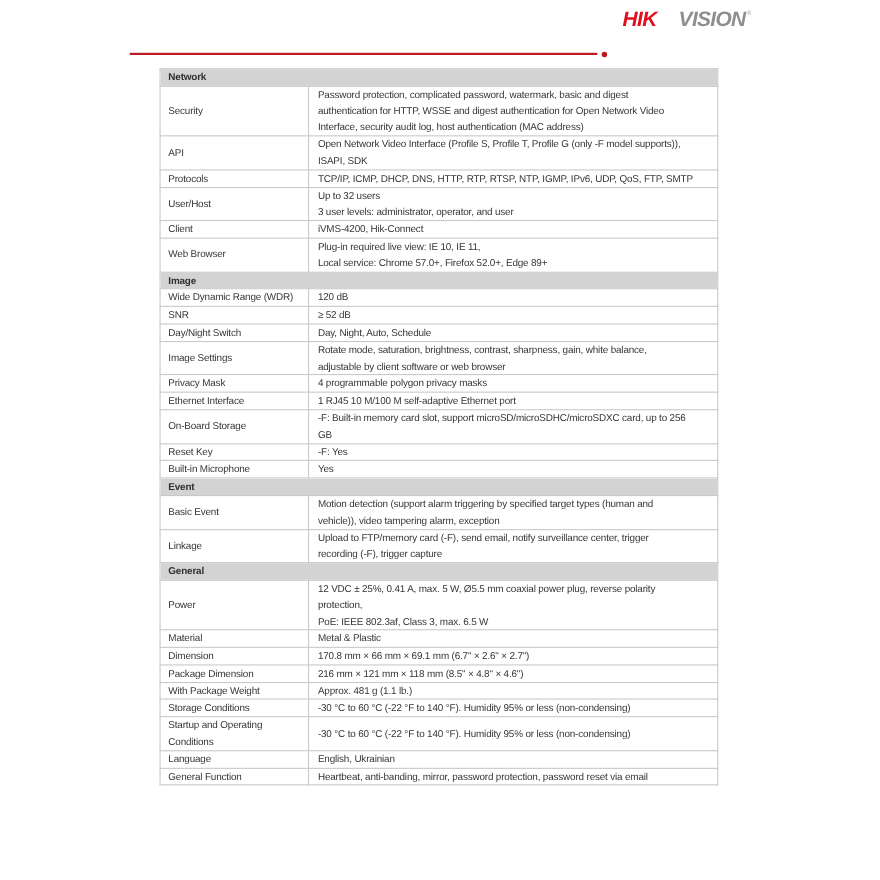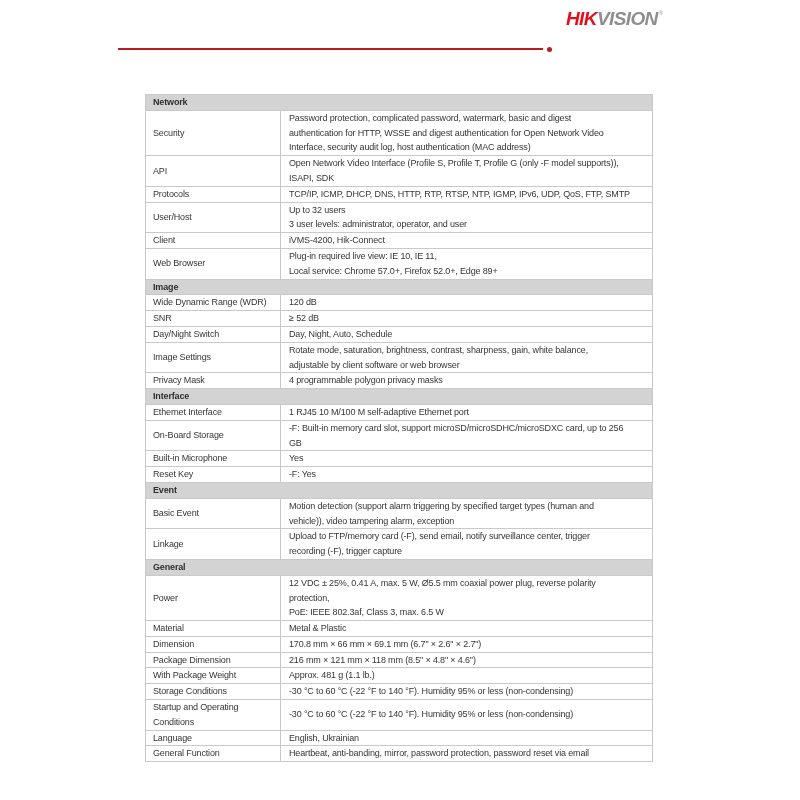--- a/index.html
+++ b/index.html
@@ -12,40 +12,40 @@
   .page { position:absolute; inset:0; }
 
   
   .logo {
     position:absolute; top:8px; left:566px;
     font-style:italic; font-weight:bold;
     font-size:19px; letter-spacing:-0.6px;
     white-space:nowrap;
   }
   .logo .hik    { color:var(--logo-red, #e2101e); }
-  .logo .vision { color:var(--logo-gray, #8e8e8e); }
+  .logo .vision { color:var(--logo-gray, #8e8e8e);margin-left:20px; }
   .logo .reg    { color:#b5b5b5; font-size:6px; font-style:normal;
                   vertical-align:10px; margin-left:1px; letter-spacing:0; }
 
   
   .rule {
     position:absolute; left:118px; top:48px;
     width:425px; height:2px;
     background:var(--brand-red, #bb1a21);
   }
   .rule-dot {
     position:absolute; left:547px; top:46.5px;
     width:5px; height:5px; border-radius:50%;
     background:var(--brand-red, #bb1a21);
   }
 
   
   table.spec {
     position:absolute; left:145px; top:62px;
-    width:507px; border-collapse:collapse; table-layout:fixed;margin-top:32px;
+    width:507px; border-collapse:collapse; table-layout:fixed;
   }
   table.spec col.c1 { width:135px; }
   table.spec col.c2 { width:372px; }
   table.spec td {
     border:1px solid var(--border, #c9c9c9);
     font-size:9px; letter-spacing:-0.15px; line-height:14.8px;
     vertical-align:middle;
     color:var(--text, #363636);
     overflow:hidden;
   }
@@ -122,39 +122,36 @@
         </tr>
         <tr>
           <td class="label">Image Settings</td>
           <td class="value">Rotate mode, saturation, brightness, contrast, sharpness, gain, white balance,
 adjustable by client software or web browser</td>
         </tr>
         <tr>
           <td class="label">Privacy Mask</td>
           <td class="value">4 programmable polygon privacy masks</td>
         </tr>
-        <tr class="section-row">
-          <td colspan="2">Interface</td>
-        </tr>
         <tr>
           <td class="label">Ethernet Interface</td>
           <td class="value">1 RJ45 10 M/100 M self-adaptive Ethernet port</td>
         </tr>
         <tr>
           <td class="label">On-Board Storage</td>
           <td class="value">-F: Built-in memory card slot, support microSD/microSDHC/microSDXC card, up to 256
 GB</td>
         </tr>
         <tr>
+          <td class="label">Reset Key</td>
+          <td class="value">-F: Yes</td>
+        </tr>
+        <tr>
           <td class="label">Built-in Microphone</td>
           <td class="value">Yes</td>
-        </tr>
-        <tr>
-          <td class="label">Reset Key</td>
-          <td class="value">-F: Yes</td>
         </tr>
         <tr class="section-row">
           <td colspan="2">Event</td>
         </tr>
         <tr>
           <td class="label">Basic Event</td>
           <td class="value">Motion detection (support alarm triggering by specified target types (human and
 vehicle)), video tampering alarm, exception</td>
         </tr>
         <tr>

